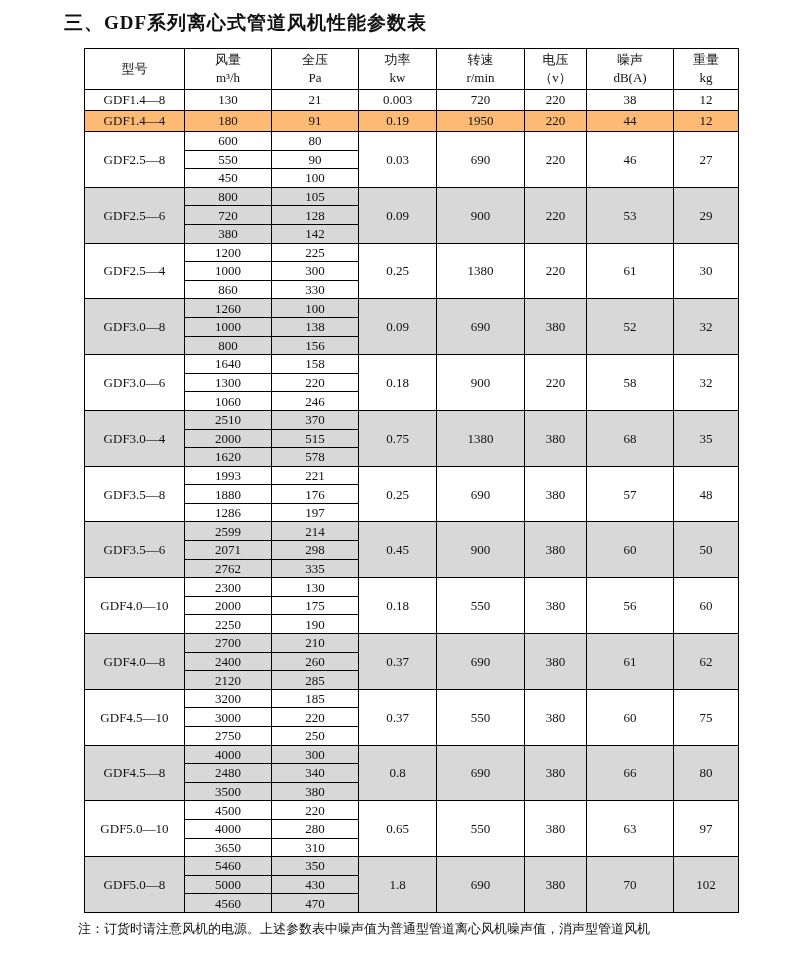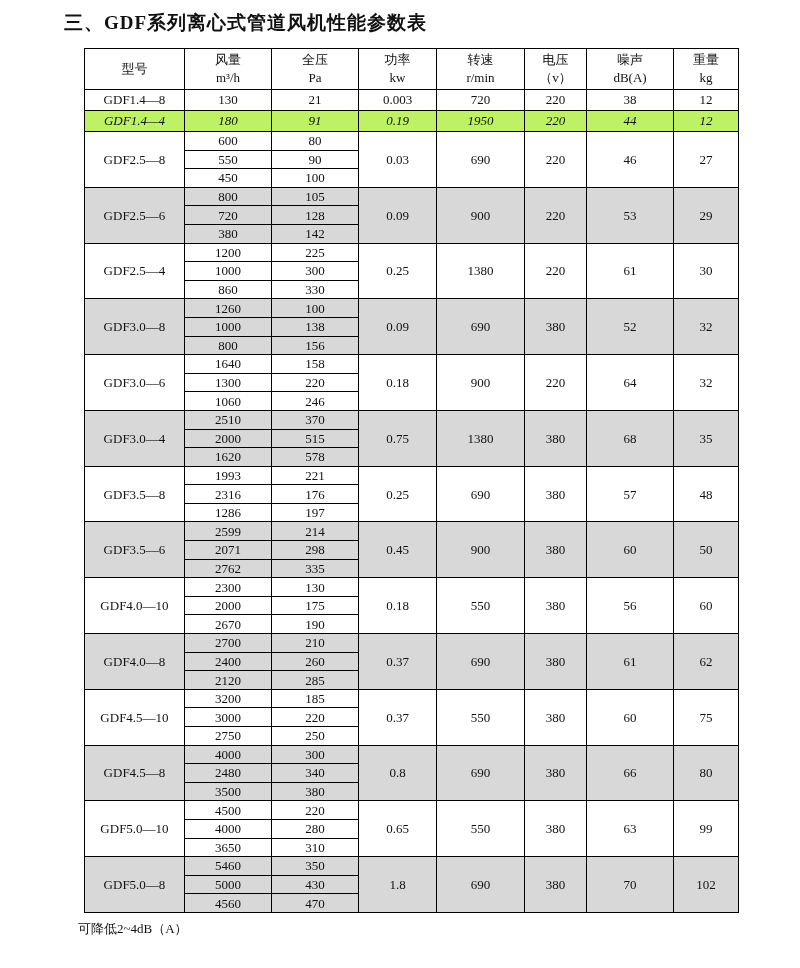--- a/index.html
+++ b/index.html
@@ -150,21 +150,21 @@
       <tr class="single">
         <td>GDF1.4—8</td>
         <td>130</td>
         <td>21</td>
         <td>0.003</td>
         <td>720</td>
         <td>220</td>
         <td>38</td>
         <td>12</td>
       </tr>
-      <tr class="single" style="background: #bef264; font-style: italic;">
+      <tr class="single" style="background: #fdba74;">
         <td>GDF1.4—4</td>
         <td>180</td>
         <td>91</td>
         <td>0.19</td>
         <td>1950</td>
         <td>220</td>
         <td>44</td>
         <td>12</td>
       </tr>
       <tr>
@@ -239,21 +239,21 @@
         <td>800</td>
         <td>156</td>
       </tr>
       <tr>
         <td rowspan="3">GDF3.0—6</td>
         <td>1640</td>
         <td>158</td>
         <td rowspan="3">0.18</td>
         <td rowspan="3">900</td>
         <td rowspan="3">220</td>
-        <td rowspan="3">64</td>
+        <td rowspan="3">58</td>
         <td rowspan="3">32</td>
       </tr>
       <tr>
         <td>1300</td>
         <td>220</td>
       </tr>
       <tr>
         <td>1060</td>
         <td>246</td>
       </tr>
@@ -279,21 +279,21 @@
         <td rowspan="3">GDF3.5—8</td>
         <td>1993</td>
         <td>221</td>
         <td rowspan="3">0.25</td>
         <td rowspan="3">690</td>
         <td rowspan="3">380</td>
         <td rowspan="3">57</td>
         <td rowspan="3">48</td>
       </tr>
       <tr>
-        <td>2316</td>
+        <td>1880</td>
         <td>176</td>
       </tr>
       <tr>
         <td>1286</td>
         <td>197</td>
       </tr>
       <tr style="background: rgb(216, 216, 216);">
         <td rowspan="3">GDF3.5—6</td>
         <td>2599</td>
         <td>214</td>
@@ -319,21 +319,21 @@
         <td rowspan="3">550</td>
         <td rowspan="3">380</td>
         <td rowspan="3">56</td>
         <td rowspan="3">60</td>
       </tr>
       <tr>
         <td>2000</td>
         <td>175</td>
       </tr>
       <tr>
-        <td>2670</td>
+        <td>2250</td>
         <td>190</td>
       </tr>
       <tr style="background: rgb(216, 216, 216);">
         <td rowspan="3">GDF4.0—8</td>
         <td>2700</td>
         <td>210</td>
         <td rowspan="3">0.37</td>
         <td rowspan="3">690</td>
         <td rowspan="3">380</td>
         <td rowspan="3">61</td>
@@ -384,21 +384,21 @@
         <td>380</td>
       </tr>
       <tr>
         <td rowspan="3">GDF5.0—10</td>
         <td>4500</td>
         <td>220</td>
         <td rowspan="3">0.65</td>
         <td rowspan="3">550</td>
         <td rowspan="3">380</td>
         <td rowspan="3">63</td>
-        <td rowspan="3">99</td>
+        <td rowspan="3">97</td>
       </tr>
       <tr>
         <td>4000</td>
         <td>280</td>
       </tr>
       <tr>
         <td>3650</td>
         <td>310</td>
       </tr>
       <tr style="background: rgb(216, 216, 216);">
@@ -416,14 +416,14 @@
         <td>430</td>
       </tr>
       <tr style="background: rgb(216, 216, 216);">
         <td>4560</td>
         <td>470</td>
       </tr>
     </tbody>
 </table>
 
 <div class="footnote">
-  <div>可降低2~4dB（A）</div>
+  <div>注：订货时请注意风机的电源。上述参数表中噪声值为普通型管道离心风机噪声值，消声型管道风机</div>
 </div>
 
 </body></html>

